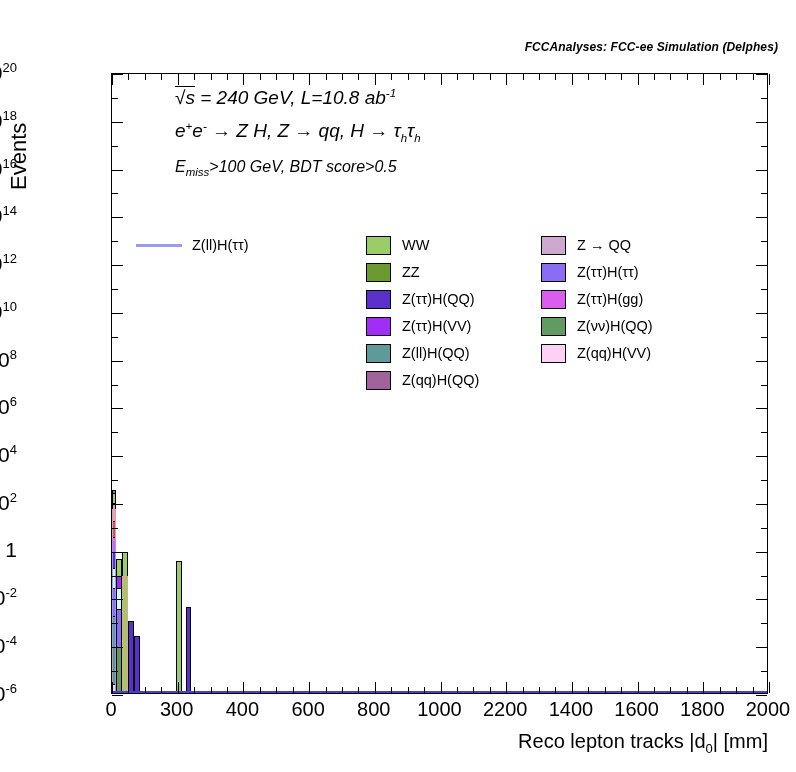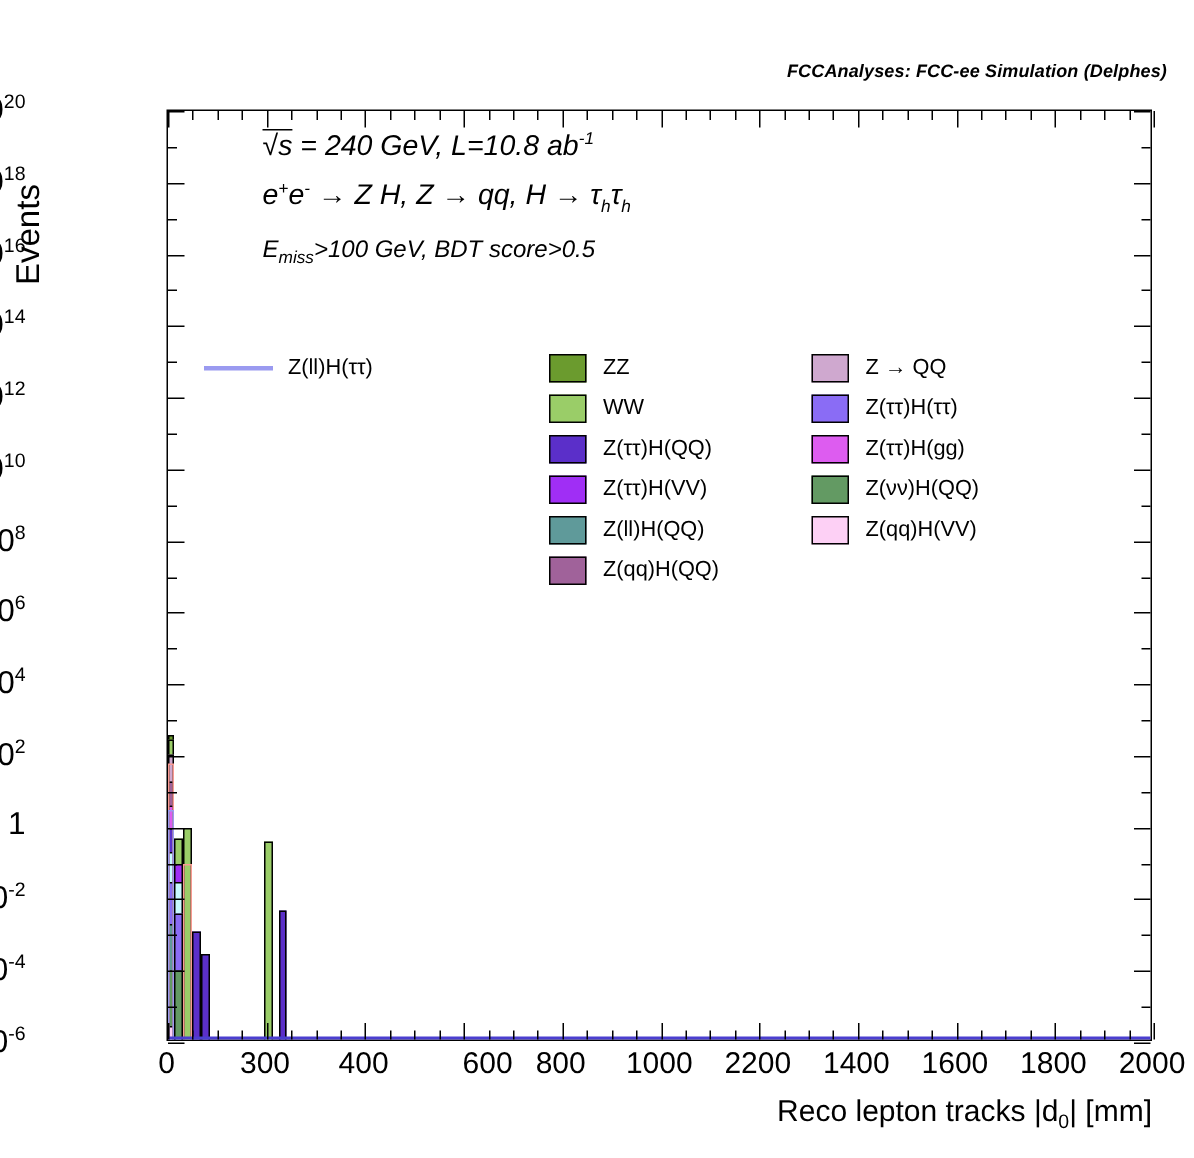--- a/index.html
+++ b/index.html
@@ -256,21 +256,21 @@
     <div class="ylab" style="top: 490.923px;">10<sup>2</sup></div>
     <div class="ylab" style="top: 538.692px;">1</div>
     <div class="ylab" style="top: 586.462px;">10<sup>-2</sup></div>
     <div class="ylab" style="top: 634.231px;">10<sup>-4</sup></div>
     <div class="ylab" style="top: 682px;">10<sup>-6</sup></div>
   </div>
 <div id="xlabels">
     <div class="xlab" style="left: 111px;">0</div>
     <div class="xlab" style="left: 176.7px;">300</div>
     <div class="xlab" style="left: 242.4px;">400</div>
-    <div class="xlab" style="left: 308.1px; margin-left: 17px;">600</div>
+    <div class="xlab" style="left: 308.1px;">600</div>
     <div class="xlab" style="left: 373.8px;">800</div>
     <div class="xlab" style="left: 439.5px;">1000</div>
     <div class="xlab" style="left: 505.2px;">2200</div>
     <div class="xlab" style="left: 570.9px;">1400</div>
     <div class="xlab" style="left: 636.6px;">1600</div>
     <div class="xlab" style="left: 702.3px;">1800</div>
     <div class="xlab" style="left: 768px;">2000</div>
   </div>
 
 <div id="annotations">
@@ -286,28 +286,28 @@
 </div>
 
 <div class="legend" id="legend-signal">
     <div class="lrow">
       <div class="lline" style="background: rgb(154, 154, 240);"></div>
       <span class="ltxt">Z(ll)H(ττ)</span>
     </div>
   </div>
 <div class="legend" id="legend-mid">
     <div class="lrow">
+      <div class="lbox" style="background: rgb(154, 205, 104);"></div>
+      <span class="ltxt">WW</span>
+    </div>
+    <div class="lrow">
       <div class="lbox" style="background: rgb(107, 155, 46);"></div>
       <span class="ltxt">ZZ</span>
     </div>
     <div class="lrow">
-      <div class="lbox" style="background: rgb(154, 205, 104);"></div>
-      <span class="ltxt">WW</span>
-    </div>
-    <div class="lrow">
       <div class="lbox" style="background: rgb(91, 47, 201);"></div>
       <span class="ltxt">Z(ττ)H(QQ)</span>
     </div>
     <div class="lrow">
       <div class="lbox" style="background: rgb(160, 46, 245);"></div>
       <span class="ltxt">Z(ττ)H(VV)</span>
     </div>
     <div class="lrow">
       <div class="lbox" style="background: rgb(95, 154, 154);"></div>
       <span class="ltxt">Z(ll)H(QQ)</span>

